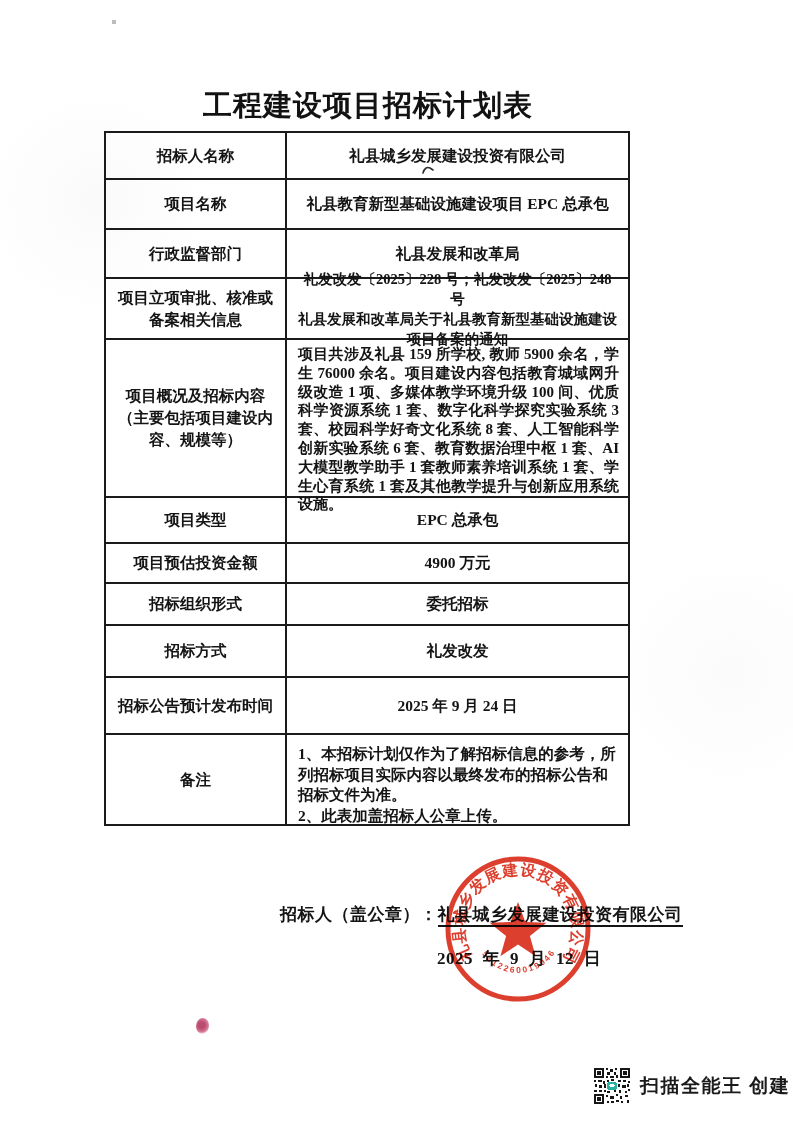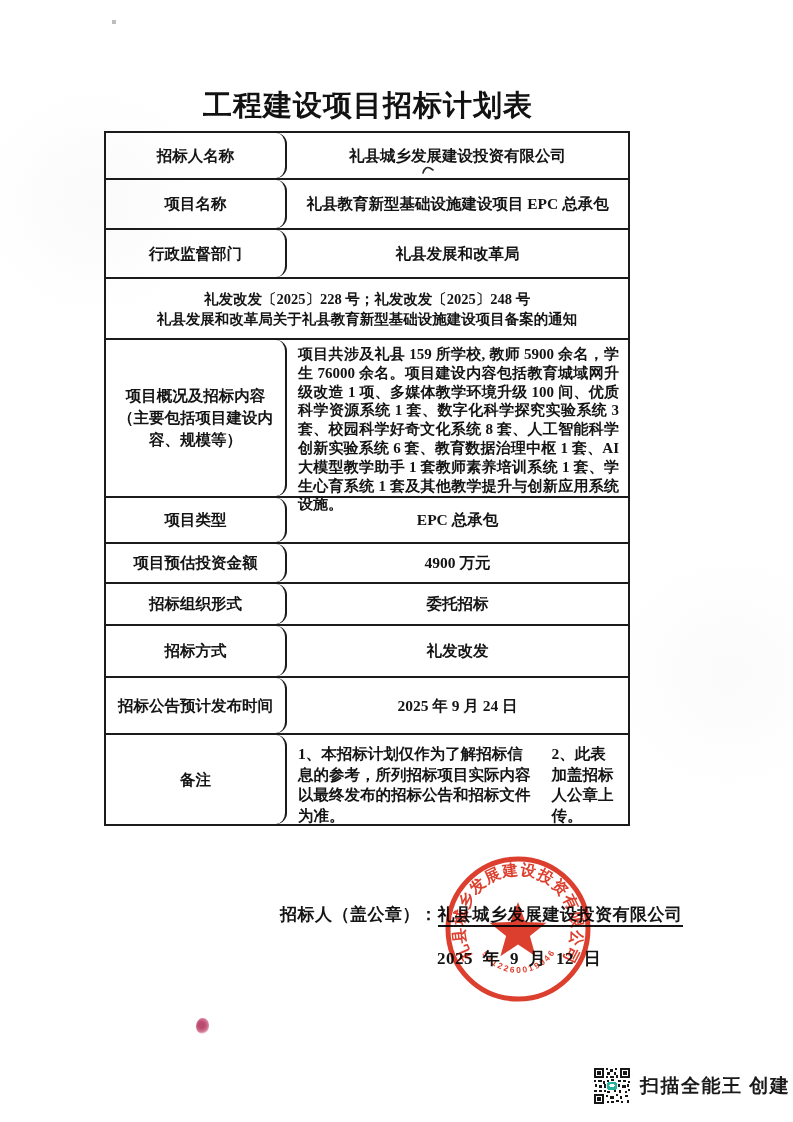--- a/index.html
+++ b/index.html
@@ -24,36 +24,36 @@
     background:transparent;
   }
   .t-row { display:flex; box-sizing:border-box; border-top:2px solid #1b1b1b; }
   .t-row.first { border-top:none; }
   .cell { box-sizing:border-box; }
   .cell.label {
     width:181px; border-right:2px solid #1b1b1b;
     display:flex; align-items:center; justify-content:center;
     text-align:center; padding:2px 12px;
     font-family:"Liberation Sans","DejaVu Sans",sans-serif;
-    font-weight:700; font-size:15.5px; line-height:22px; color:#141414;border-radius:11px;
+    font-weight:700; font-size:15.5px; line-height:22px; color:#141414;
   }
   .cell.value {
     flex:1; display:flex; align-items:center; justify-content:center;
     text-align:center; padding:2px 8px;
     font-weight:700; font-size:15.5px; line-height:20px; color:#141414;
   }
   .cell.value.stack { flex-direction:column; line-height:20px; font-size:14.5px; padding:2px 8px; }
   .cell.value.para {
     align-items:flex-start; justify-content:flex-start;
     text-align:justify; text-justify:inter-character;
     padding:5px 9px 4px 11px; font-size:15px; line-height:18.8px;
   }
   .cell.value.notes {
-    flex-direction:row; align-items:flex-start; justify-content:flex-start;
-    text-align:left; padding:9px 10px 4px 11px; font-size:15.5px; line-height:20.5px;gap:20px;
+    flex-direction:column; align-items:flex-start; justify-content:flex-start;
+    text-align:left; padding:9px 10px 4px 11px; font-size:15.5px; line-height:20.5px;
   }
   .sig-line {
     position:absolute; left:280px; top:903px;
     font-size:17px; font-weight:700; color:#141414; letter-spacing:0.5px;
   }
   .sig-line .company { border-bottom:2px solid #141414; padding-bottom:1px; }
   .sig-date {
     position:absolute; left:437px; top:947px;
     font-size:17px; font-weight:700; color:#141414; word-spacing:5px; letter-spacing:0.5px;
   }
@@ -93,20 +93,21 @@
       <div class="cell label">项目名称</div>
       <div class="cell value">礼县教育新型基础设施建设项目 EPC 总承包</div>
     </div>
 
     <div class="t-row" style="height:49px">
       <div class="cell label">行政监督部门</div>
       <div class="cell value">礼县发展和改革局</div>
     </div>
 
     <div class="t-row" style="height:61px">
+      <div class="cell label">项目立项审批、核准或备案相关信息</div>
       <div class="cell value stack">
         <div>礼发改发〔2025〕228 号；礼发改发〔2025〕248 号</div>
         <div>礼县发展和改革局关于礼县教育新型基础设施建设项目备案的通知</div>
       </div>
     </div>
 
     <div class="t-row" style="height:158px">
       <div class="cell label">项目概况及招标内容（主要包括项目建设内容、规模等）</div>
       <div class="cell value para">项目共涉及礼县 159 所学校, 教师 5900 余名，学生 76000 余名。项目建设内容包括教育城域网升级改造 1 项、多媒体教学环境升级 100 间、优质科学资源系统 1 套、数字化科学探究实验系统 3 套、校园科学好奇文化系统 8 套、人工智能科学创新实验系统 6 套、教育数据治理中枢 1 套、AI 大模型教学助手 1 套教师素养培训系统 1 套、学生心育系统 1 套及其他教学提升与创新应用系统设施。</div>
     </div>

